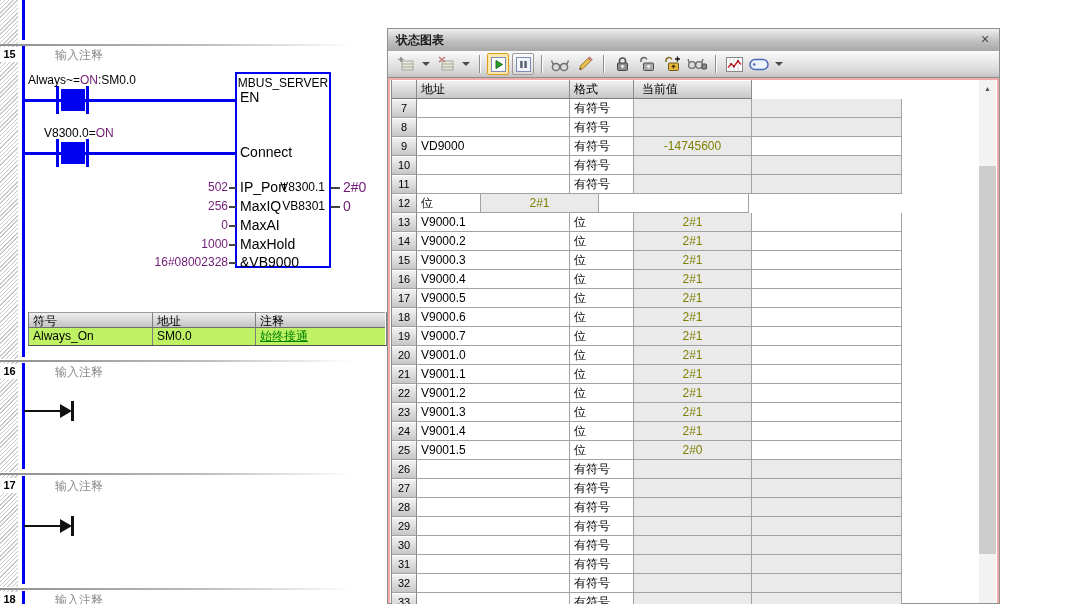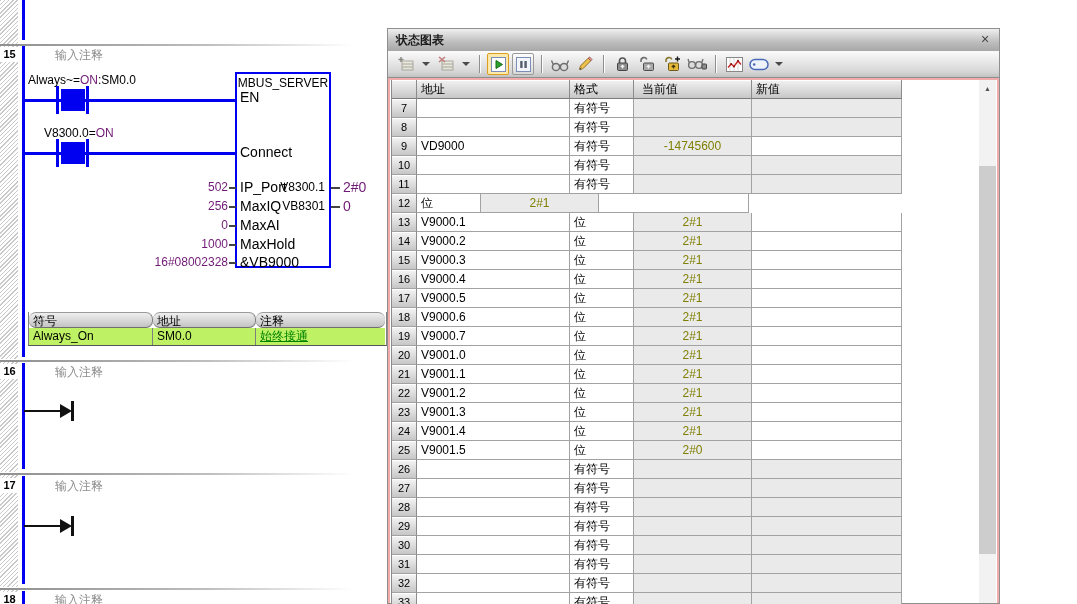--- a/index.html
+++ b/index.html
@@ -31,21 +31,21 @@
   .arrowhead{position:absolute;left:60px;width:0;height:0;
              border-left:12px solid #111;border-top:7px solid transparent;border-bottom:7px solid transparent;}
   .arrowbar{position:absolute;left:71px;width:3px;height:20px;background:#111;}
   
   #symtab{position:absolute;left:28px;top:312px;width:357px;border-left:1px solid #7f7f7f;
           border-right:1px solid #7f7f7f;border-bottom:1px solid #555;font-size:12px;}
   .symrow{display:flex;}
   .symcell{box-sizing:border-box;border-right:1px solid #7f7f7f;padding:0 4px;line-height:16px;height:16px;
            overflow:hidden;white-space:nowrap;}
   .symcell:last-child{border-right:none;}
-  .symhead .symcell{background:linear-gradient(#efefef,#c3c3c3);border-bottom:1px solid #6e6e6e;border-top:1px solid #9a9a9a;border-radius:7px;}
+  .symhead .symcell{background:linear-gradient(#efefef,#c3c3c3);border-bottom:1px solid #6e6e6e;border-top:1px solid #9a9a9a;}
   .symdata .symcell{height:17px;line-height:17px;background:#bef264;}
   .sw1{width:124px;} .sw2{width:103px;} .sw3{width:129px;}
   .green-comment{color:#008000;text-decoration:underline;}
   
   #statuswin{position:absolute;left:387px;top:28px;width:613px;height:576px;
              border:1px solid #8f8f8f;box-sizing:border-box;background:#fff;}
   #titlebar{position:absolute;left:0;top:0;right:0;height:22px;
             background:linear-gradient(#efefef,#bdbdbd 60%,#a7a7a7);
             border-bottom:1px solid #8f8f8f;}
   #titlebar .t{position:absolute;left:8px;top:3px;font-weight:bold;font-size:12px;color:#1c1c1c;}
@@ -296,21 +296,20 @@
       <span class="caret"></span>
     </div>
 
     <div id="clientframe">
       <div id="stable">
         <div class="srow shead">
           <div class="scell c-num"></div>
           <div class="scell c-addr">地址</div>
           <div class="scell c-fmt">格式</div>
           <div class="scell c-cur">当前值</div>
-          <div class="scell c-new">新值</div>
         </div>
         <div id="stable-body">
             <div class="srow">
               <div class="scell c-num">7</div>
               <div class="scell c-addr"></div>
               <div class="scell c-fmt">有符号</div>
               <div class="scell c-cur gray-cell"></div>
               <div class="scell c-new gray-cell"></div>
             </div>
             <div class="srow">

